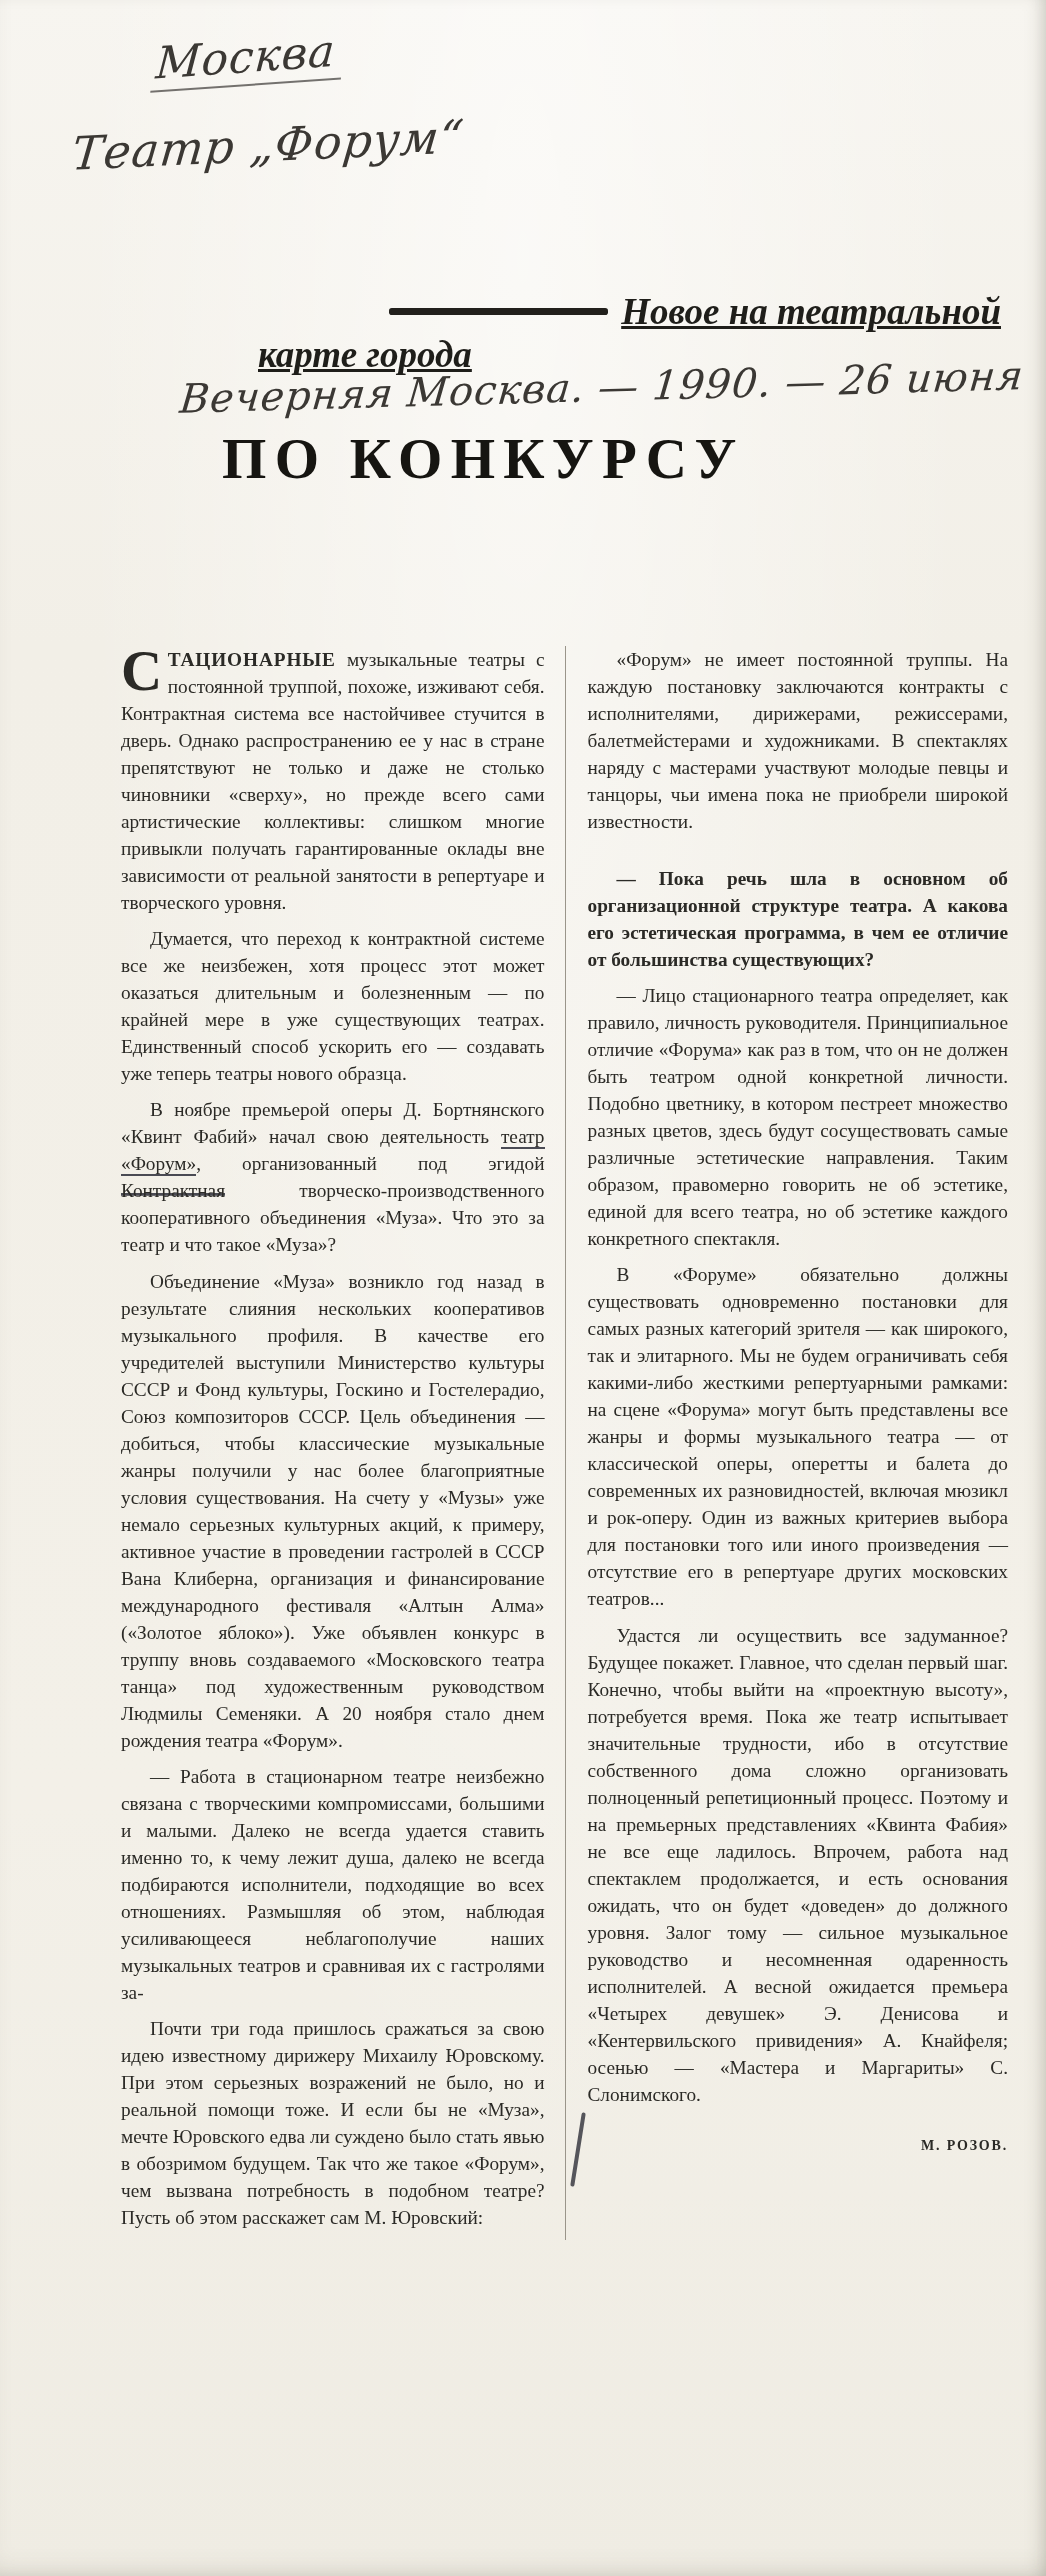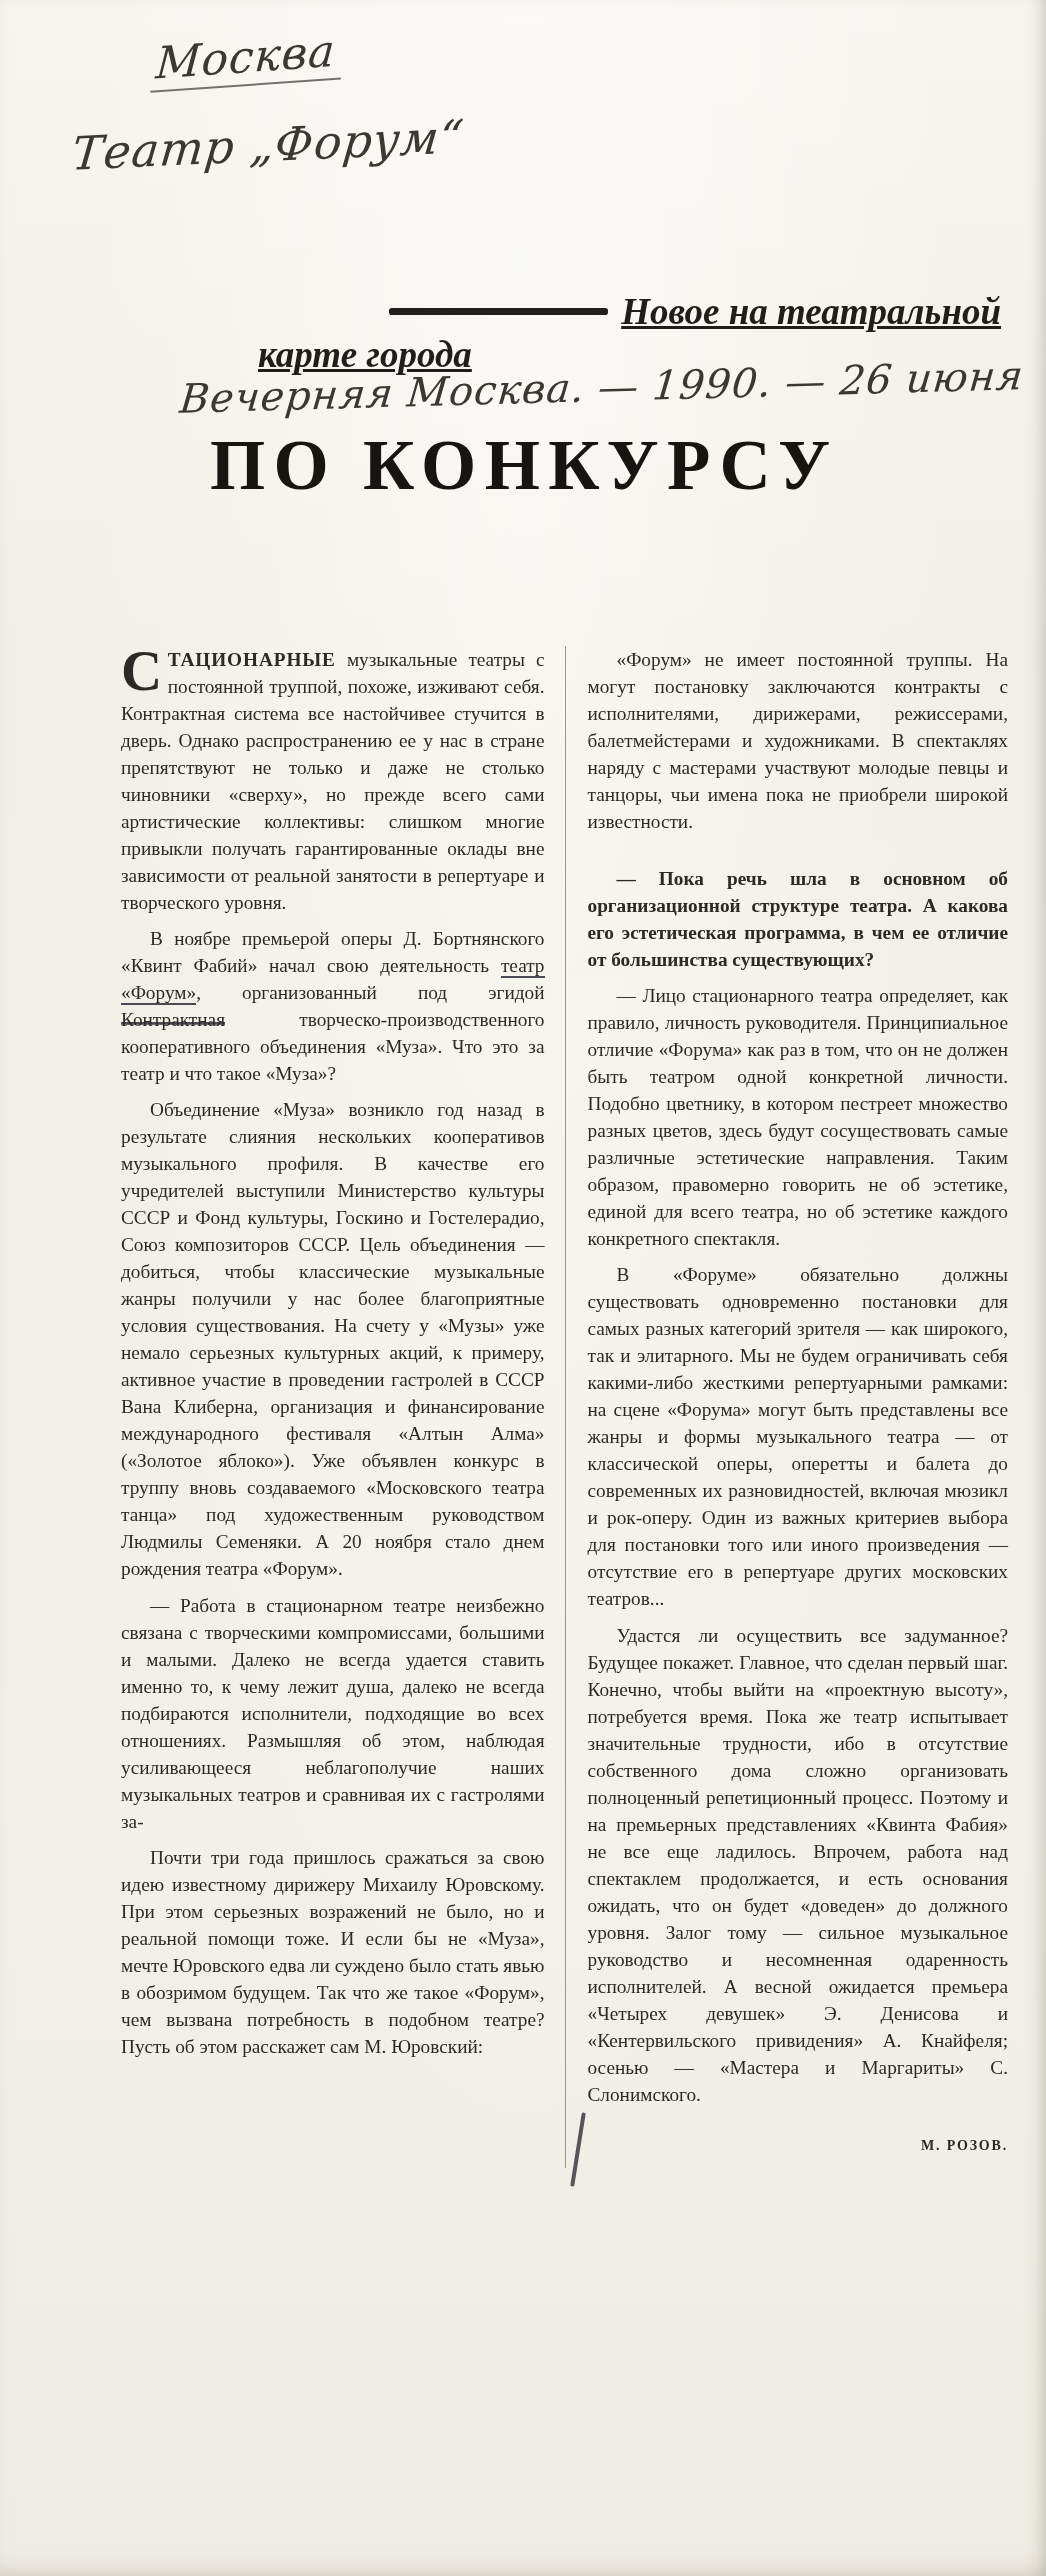--- a/index.html
+++ b/index.html
@@ -88,21 +88,21 @@
   
   .headline {
     position: absolute;
     left: 210px; top: 429px;
     font-weight: 700;
     color: #161511;
     line-height: 1.04;
   }
   .headline span { display: block; }
   .hl1 { font-size: 75px; letter-spacing: 28px; }
-  .hl2 { font-size: 71px; letter-spacing: 8.3px; }
+  .hl2 { font-size: 57px; letter-spacing: 8.3px; margin-left: 12px; }
 
   
   .columns {
     position: absolute;
     left: 121px; top: 646px;
     width: 887px;
     display: flex;
   }
   .col {
     width: 50%;
@@ -183,30 +183,31 @@
 
   <h1 class="headline">
     <span class="hl2">ПО КОНКУРСУ</span>
   </h1>
 
   <div class="columns">
 
     <div class="col col-left">
       <p class="lead"><span class="dropcap">С</span><span class="leadword">ТАЦИОНАРНЫЕ</span><span> музыкальные театры с постоянной труппой, похоже, изживают себя. Контрактная система все настойчивее стучится в дверь. Однако распространению ее у нас в стране препятствуют не только и даже не столько чиновники «сверху», но прежде всего сами артистические коллективы: слишком многие привыкли получать гарантированные оклады вне зависимости от реальной занятости в репертуаре и творческого уровня.</span></p>
 
+      <p>Думается, что переход к контрактной системе все же неизбежен, хотя процесс этот может оказаться длительным и болезненным — по крайней мере в уже существующих театрах. Единственный способ ускорить его — создавать уже теперь театры нового образца.</p>
 
       <p><span>В ноябре премьерой оперы Д. Бортнянского «Квинт Фабий» начал свою деятельность </span><span class="hw-underline">театр «Форум»</span><span>, организованный под эгидой </span><span class="hw-strike">Контрактная</span><span> творческо-производственного кооперативного объединения «Муза». Что это за театр и что такое «Муза»?</span></p>
 
       <p>Объединение «Муза» возникло год назад в результате слияния нескольких кооперативов музыкального профиля. В качестве его учредителей выступили Министерство культуры СССР и Фонд культуры, Госкино и Гостелерадио, Союз композиторов СССР. Цель объединения — добиться, чтобы классические музыкальные жанры получили у нас более благоприятные условия существования. На счету у «Музы» уже немало серьезных культурных акций, к примеру, активное участие в проведении гастролей в СССР Вана Клиберна, организация и финансирование международного фестиваля «Алтын Алма» («Золотое яблоко»). Уже объявлен конкурс в труппу вновь создаваемого «Московского театра танца» под художественным руководством Людмилы Семеняки. А 20 ноября стало днем рождения театра «Форум».</p>
       <p>— Работа в стационарном театре неизбежно связана с творческими компромиссами, большими и малыми. Далеко не всегда удается ставить именно то, к чему лежит душа, далеко не всегда подбираются исполнители, подходящие во всех отношениях. Размышляя об этом, наблюдая усиливающееся неблагополучие наших музыкальных театров и сравнивая их с гастролями за-</p>
       <p>Почти три года пришлось сражаться за свою идею известному дирижеру Михаилу Юровскому. При этом серьезных возражений не было, но и реальной помощи тоже. И если бы не «Муза», мечте Юровского едва ли суждено было стать явью в обозримом будущем. Так что же такое «Форум», чем вызвана потребность в подобном театре? Пусть об этом расскажет сам М. Юровский:</p>
     </div>
 
     <div class="col col-right">
-      <p>«Форум» не имеет постоянной труппы. На могут постановку заключаются контракты с исполнителями, дирижерами, режиссерами, балетмейстерами и художниками. В спектаклях наряду с мастерами участвуют молодые певцы и танцоры, чьи имена пока не приобрели широкой известности.</p>
+      <p>«Форум» не имеет постоянной труппы. На каждую постановку заключаются контракты с исполнителями, дирижерами, режиссерами, балетмейстерами и художниками. В спектаклях наряду с мастерами участвуют молодые певцы и танцоры, чьи имена пока не приобрели широкой известности.</p>
       <p class="q">— Пока речь шла в основном об организационной структуре театра. А какова его эстетическая программа, в чем ее отличие от большинства существующих?</p>
       <p>— Лицо стационарного театра определяет, как правило, личность руководителя. Принципиальное отличие «Форума» как раз в том, что он не должен быть театром одной конкретной личности. Подобно цветнику, в котором пестреет множество разных цветов, здесь будут сосуществовать самые различные эстетические направления. Таким образом, правомерно говорить не об эстетике, единой для всего театра, но об эстетике каждого конкретного спектакля.</p>
       <p>В «Форуме» обязательно должны существовать одновременно постановки для самых разных категорий зрителя — как широкого, так и элитарного. Мы не будем ограничивать себя какими-либо жесткими репертуарными рамками: на сцене «Форума» могут быть представлены все жанры и формы музыкального театра — от классической оперы, оперетты и балета до современных их разновидностей, включая мюзикл и рок-оперу. Один из важных критериев выбора для постановки того или иного произведения — отсутствие его в репертуаре других московских театров...</p>
       <p>Удастся ли осуществить все задуманное? Будущее покажет. Главное, что сделан первый шаг. Конечно, чтобы выйти на «проектную высоту», потребуется время. Пока же театр испытывает значительные трудности, ибо в отсутствие собственного дома сложно организовать полноценный репетиционный процесс. Поэтому и на премьерных представлениях «Квинта Фабия» не все еще ладилось. Впрочем, работа над спектаклем продолжается, и есть основания ожидать, что он будет «доведен» до должного уровня. Залог тому — сильное музыкальное руководство и несомненная одаренность исполнителей. А весной ожидается премьера «Четырех девушек» Э. Денисова и «Кентервильского привидения» А. Кнайфеля; осенью — «Мастера и Маргариты» С. Слонимского.</p>
       <p class="byline">М. РОЗОВ.</p>
     </div>
 
   </div>
 
   <div class="pen-mark"></div>

